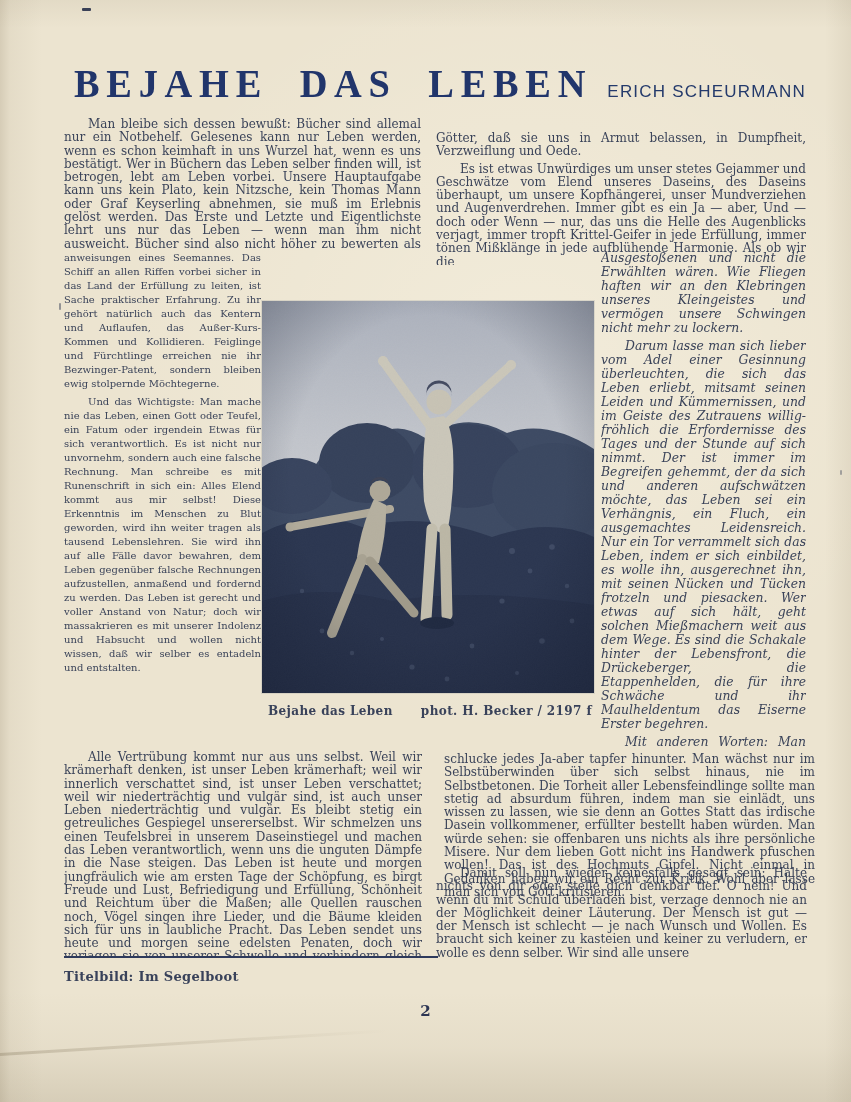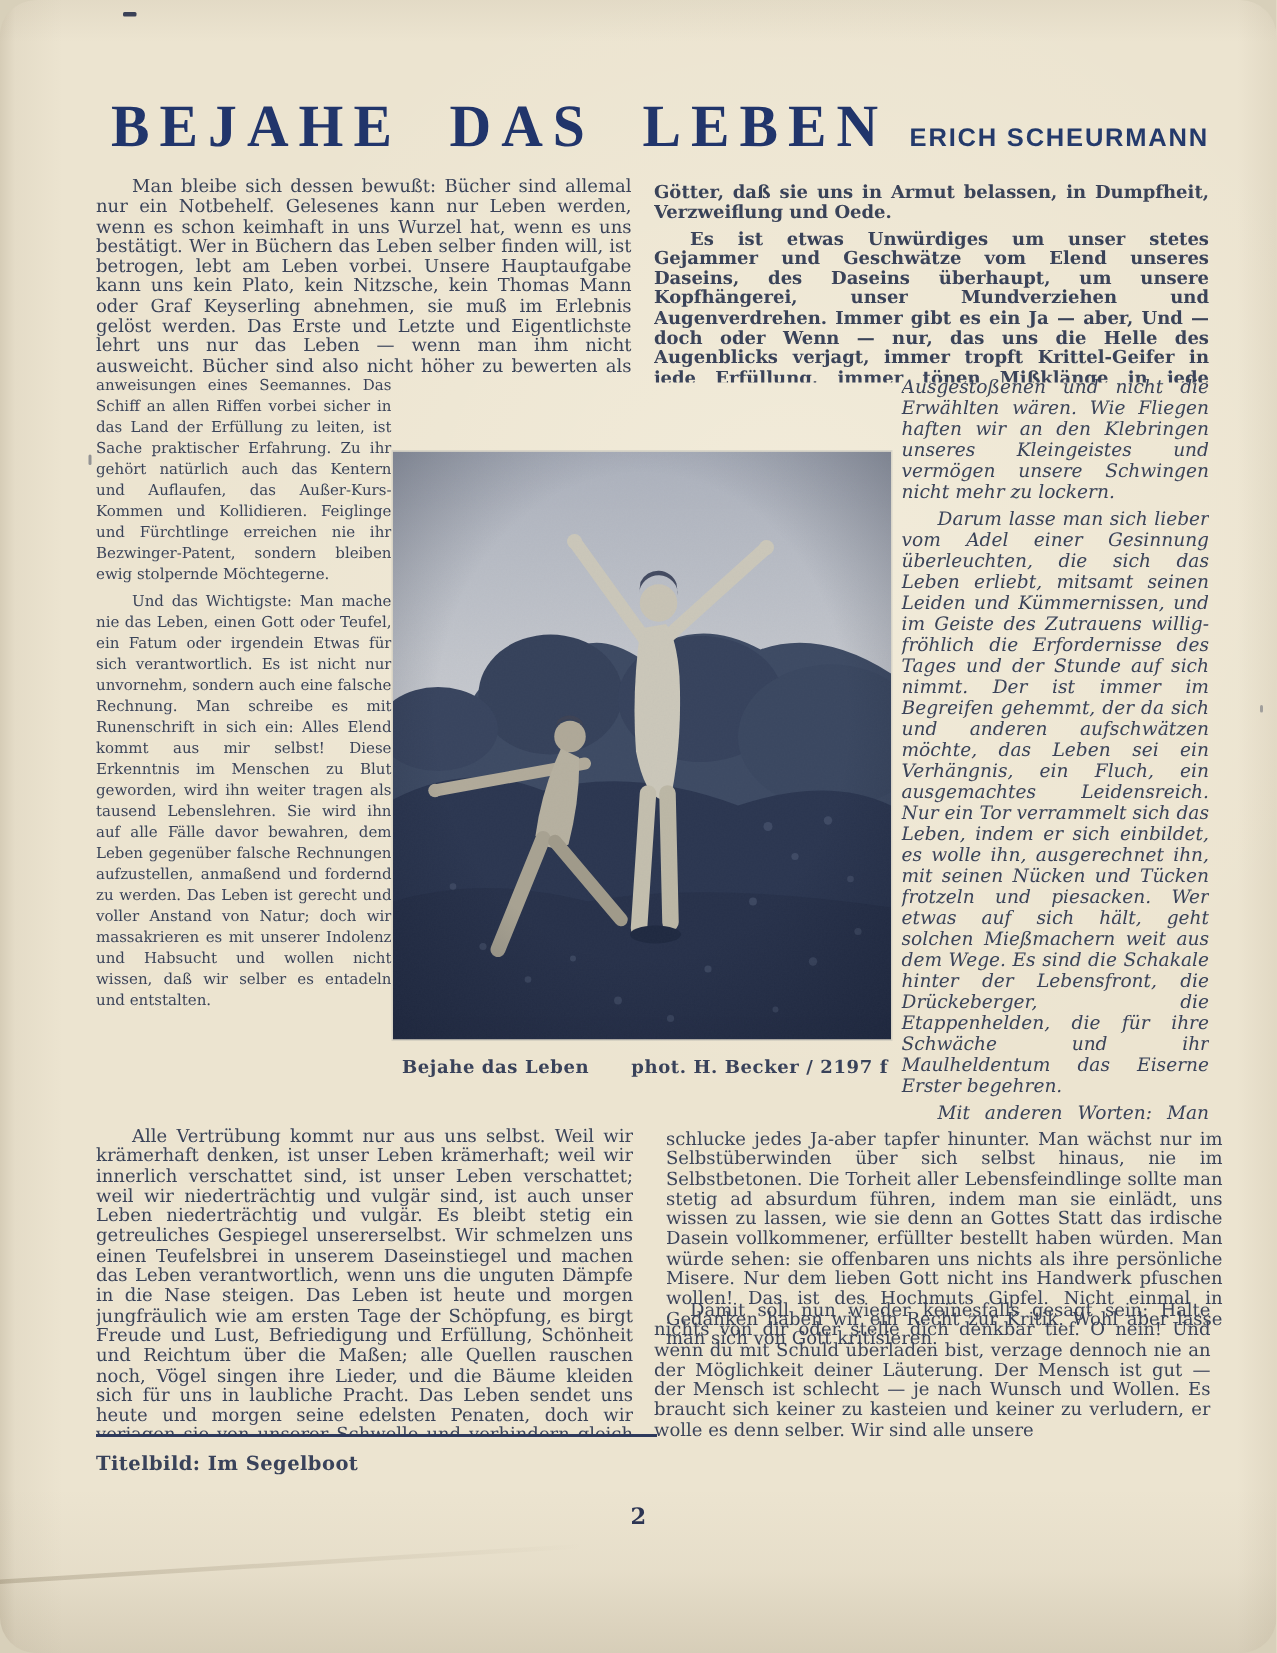--- a/index.html
+++ b/index.html
@@ -12,56 +12,55 @@
   }
   .page{
     position:absolute;inset:0;
     background:
       linear-gradient(90deg, rgba(125,110,82,.20) 0px, rgba(125,110,82,.07) 10px, rgba(125,110,82,0) 42px),
       linear-gradient(270deg, rgba(125,110,82,.10) 0px, rgba(125,110,82,0) 26px),
       linear-gradient(0deg, rgba(118,104,76,.18) 0px, rgba(118,104,76,.05) 55px, rgba(118,104,76,0) 110px),
       linear-gradient(180deg, rgba(118,104,76,.08) 0px, rgba(118,104,76,0) 28px),
       radial-gradient(ellipse 70% 50% at 62% 32%, rgba(255,252,240,.30), rgba(255,252,240,0) 70%),
       #ece4d0;
-    border-radius: 24px;
   }
   .crease{
     position:absolute;left:-30px;top:1042px;width:420px;height:3px;
     background:linear-gradient(90deg, rgba(110,96,68,.28), rgba(110,96,68,0));
     transform:rotate(-3.5deg);
   }
   .speck{position:absolute;background:#3a4157;border-radius:1px;}
 
   .title{
     position:absolute;left:74px;top:60px;
     font-family:"Liberation Serif", serif;
     font-size:40px;font-weight:700;letter-spacing:7px;word-spacing:16px;
     color:#21356b;transform:scaleX(.96);transform-origin:left top;
     white-space:nowrap;
   }
   .author{
     position:absolute;left:540px;top:82px;width:266px;text-align:right;
     font-family:"Liberation Sans", sans-serif;
-    font-size:17px;font-weight:700;letter-spacing:1.2px;color:#243a6b;
+    font-size:17px;font-weight:400;letter-spacing:1.2px;color:#243a6b;
     white-space:nowrap;
   }
 
   .tx{
     position:absolute;color:#3a4359;text-align:justify;
     font-size:12px;line-height:13.3px;overflow:hidden;
     text-rendering:optimizeLegibility;
   }
   .tx p{margin:0;}
   .tx p + p{margin-top:4px;}
   .indent{text-indent:24px;}
 
   .col-left-a{left:64px;top:118px;width:357px;height:133px;}
   .col-left-b{left:64px;top:251px;width:197px;height:499px;font-size:10px;line-height:14px;}
   .col-left-c{left:64px;top:751px;width:358px;height:207px;}
-  .col-right-a{left:436px;top:122px;width:370px;height:133px;font-weight:bold;}
+  .col-right-a{left:436px;top:132px;width:370px;height:133px;}
   .col-right-b{left:601px;top:251px;width:205px;height:498px;font-size:12.4px;line-height:14px;font-style:italic;}
   .col-right-c{left:444px;top:753px;width:371px;height:160px;}
   .col-right-d{left:436px;top:867px;width:371px;height:100px;}
 
   .photo{
     position:absolute;left:262px;top:301px;width:332px;height:392px;
     box-shadow:0 0 0 1px rgba(60,70,95,.12);
     overflow:hidden;
   }
   .photo svg{display:block;}

